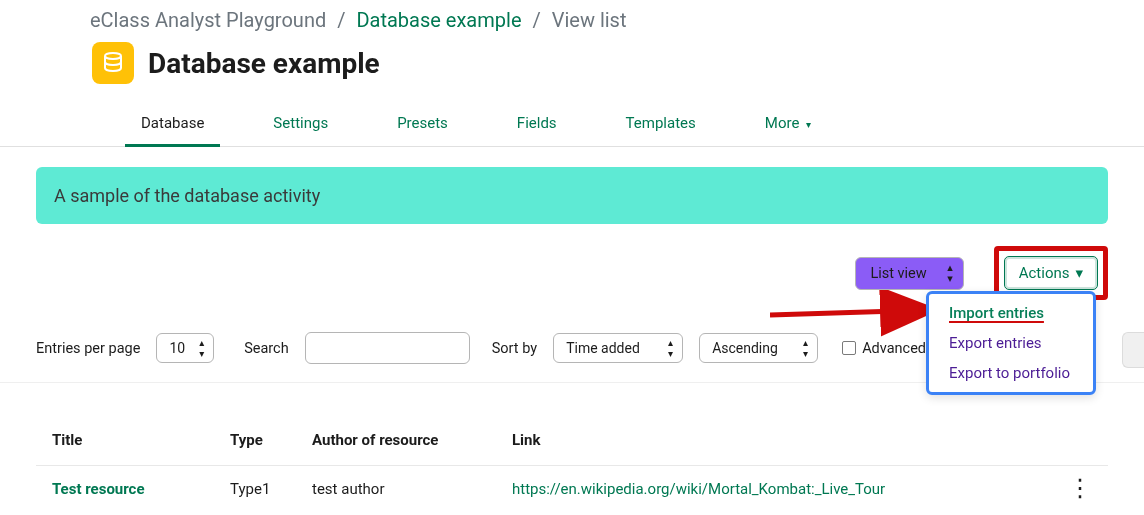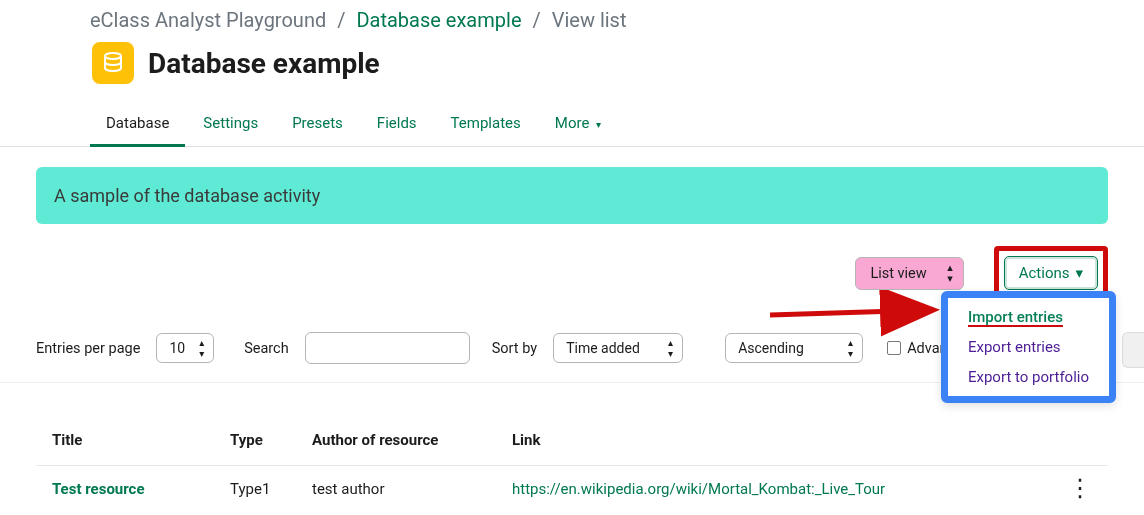--- a/index.html
+++ b/index.html
@@ -9,36 +9,36 @@
     .breadcrumb { padding: 4px 0 10px 90px; font-size: 20px; color: #6c757d; }
     .breadcrumb a { color: #007852; text-decoration: none; }
     .breadcrumb .sep { margin: 0 6px; color: #6c757d; }
 
     .page-header { display: flex; align-items: center; padding: 0 0 18px 92px; }
     .header-icon { width: 42px; height: 42px; background: #ffc107; border-radius: 8px; display: flex; align-items: center; justify-content: center; margin-right: 14px; }
     .header-icon svg { width: 24px; height: 24px; stroke: #fff; fill: none; }
     .page-title { font-size: 28px; font-weight: 700; color: #1c1c1c; }
 
     .tabs { display: flex; gap: 30px; padding: 0 0 0 104px; border-bottom: 1px solid #e0e0e0; position: relative; }
-    .tab { padding: 12px 2px 14px 2px; color: #1c1c1c; font-size: 15px; cursor: pointer; position: relative; }
+    .tab { padding: 12px 2px 14px 2px; color: #1c1c1c; font-size: 15px; cursor: pointer; position: relative; margin-left: 35px; }
     .tab.link { color: #007852; }
     .tab.active { color: #1c1c1c; }
     .tab.active::after { content: ""; position: absolute; left: -14px; right: -14px; bottom: -1px; height: 3px; background: #007852; }
     .more-chev { font-size: 10px; margin-left: 3px; }
 
     .info-box { margin: 20px 36px 0 36px; background: #5eead4; border-radius: 6px; padding: 18px; font-size: 18px; color: #3a3a3a; }
 
     .view-actions-row { display: flex; justify-content: flex-end; padding: 22px 36px 0 36px; gap: 30px; align-items: center; }
-    .select-wrap { position: relative; display: flex; align-items: center; border: 1px solid #b5b5b5; border-radius: 6px; padding: 7px 36px 7px 14px; background: #f9a8d4; font-size: 14.5px; cursor: pointer; }
+    .select-wrap { position: relative; display: flex; align-items: center; border: 1px solid #b5b5b5; border-radius: 6px; padding: 7px 36px 7px 14px; background: #8b5cf6; font-size: 14.5px; cursor: pointer; }
     .select-wrap .chev { position: absolute; right: 10px; font-size: 11px; line-height: 1; }
 
     .actions-btn-wrap { border: 5px solid #cf0a0a; border-radius: 4px; padding: 5px; }
     .actions-btn { border: 1px solid #007852; border-radius: 5px; padding: 7px 14px; background: #fff; color: #007852; font-size: 15px; cursor: pointer; display: flex; align-items: center; gap: 6px; box-shadow: inset 0 0 0 2px rgba(0,120,82,0.2); }
 
-    .actions-menu { position: absolute; right: 28px; top: 291px; background: #fff; border: 7px solid #3b82f6; border-radius: 6px; box-shadow: 0 3px 10px rgba(0,0,0,0.12); min-width: 170px; padding: 4px 0; z-index: 10; }
+    .actions-menu { position: absolute; right: 48px; top: 291px; background: #fff; border: 3px solid #3b82f6; border-radius: 6px; box-shadow: 0 3px 10px rgba(0,0,0,0.12); min-width: 170px; padding: 4px 0; z-index: 10; }
     .actions-menu .item { padding: 6px 20px; font-size: 15px; color: #4c1d95; cursor: pointer; }
     .actions-menu .item.highlight { color: #077f58; font-weight: 500; text-decoration: underline; text-decoration-color: #cf0a0a; text-decoration-thickness: 2px; text-underline-offset: 3px; }
 
     .arrow { position: absolute; top: 290px; left: 770px; z-index: 5; pointer-events: none; }
 
     .filter-row { display: flex; align-items: center; gap: 16px; padding: 32px 36px 18px 36px; font-size: 14.5px; border-bottom: 1px solid #efefef; margin: 0 0 0 0; }
     .filter-label { color: #1c1c1c; }
     .small-select { display: flex; align-items: center; border: 1px solid #b5b5b5; border-radius: 6px; padding: 6px 28px 6px 12px; position: relative; font-size: 14px; cursor: pointer; }
     .small-select .chev { position: absolute; right: 9px; font-size: 10px; }
     .text-input { border: 1px solid #b5b5b5; border-radius: 6px; padding: 7px 10px; width: 165px; font-size: 14px; }
@@ -130,21 +130,21 @@
       <span>10</span>
       <span class="chev">▴<br>▾</span>
     </div>
     <span class="filter-label" style="margin-left:14px;">Search</span>
     <input class="text-input" type="text" value="" style="">
     <span class="filter-label" style="margin-left:6px;">Sort by</span>
     <div class="small-select" style="width:130px;text-align:right;">
       <span>Time added</span>
       <span class="chev">▴<br>▾</span>
     </div>
-    <div class="small-select" style="width:138px;margin-left:26px;">
+    <div class="small-select" style="width:119px;">
       <span>Ascending</span>
       <span class="chev">▴<br>▾</span>
     </div>
     <label class="checkbox-wrap" style="margin-left:8px;">
       <span class="box"></span>
       <span>Advanced search</span>
     </label>
   </div>
 
   <div class="truncated-btn"></div>

